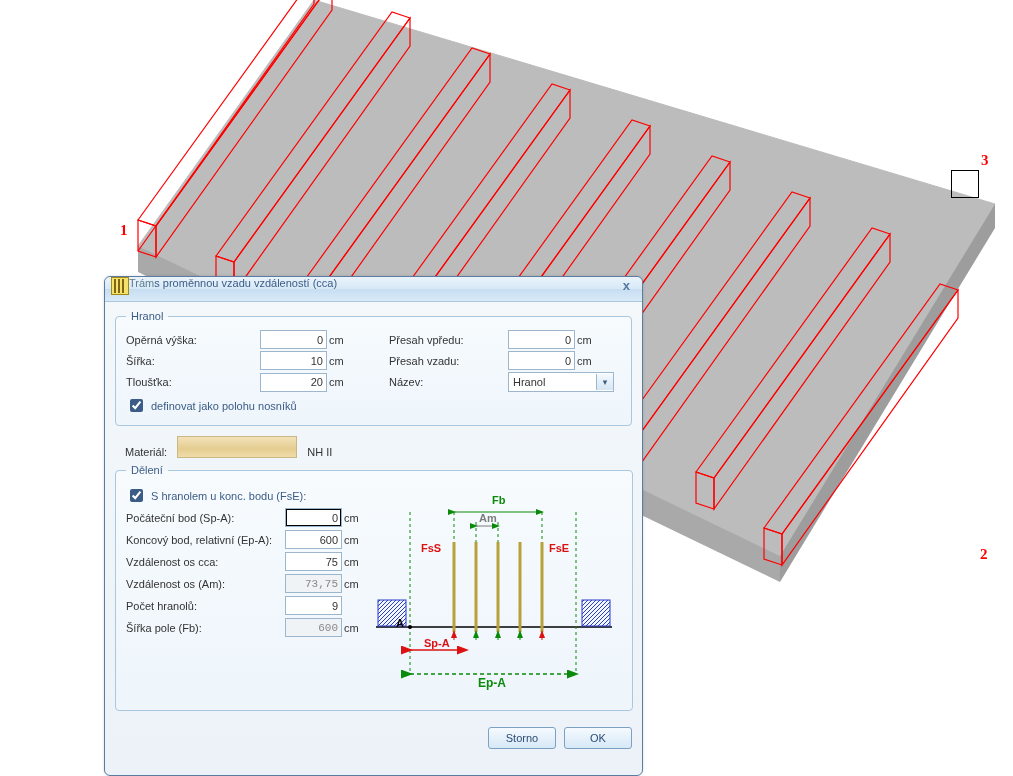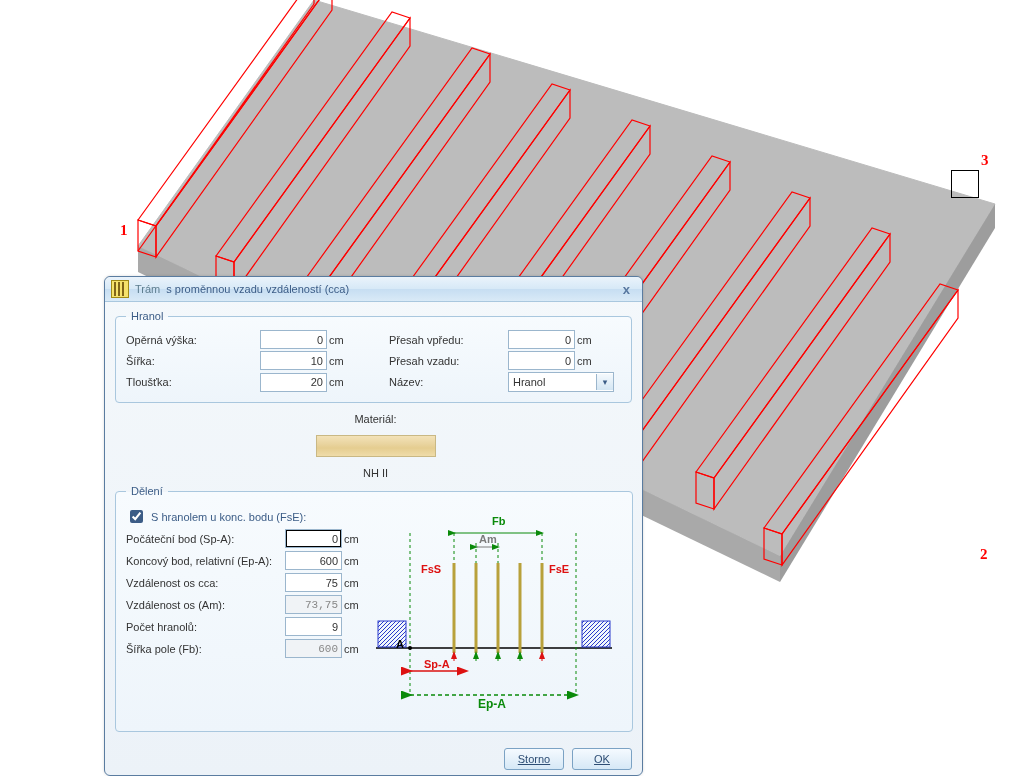--- a/index.html
+++ b/index.html
@@ -8,21 +8,21 @@
   .pick-box { position:absolute; width:26px; height:26px; border:1.5px solid #000; }
   svg.scene { position:absolute; left:0; top:0; width:1013px; height:776px; }
 
   .dialog { position:absolute; left:104px; top:276px; width:537px; height:498px;
             border:1px solid #5a7ca0; border-radius:6px;
             background:linear-gradient(#f4f8fb,#ecf2f8);
             box-shadow:0 0 3px rgba(0,0,0,0.15); }
   .titlebar { height:24px; padding:0 6px;
               background:linear-gradient(#eaf3fb,#d7e9f7 48%,#c7def2 52%,#d9eaf7);
               border-bottom:1px solid #a9c7de; border-radius:6px 6px 0 0;
-              display:flex; align-items:center; gap:6px; color:#3b5c86; }
+              display:flex; color:#3b5c86; }
   .titlebar .app-icon { width:16px; height:16px; background:#f5e26b;
                         border:1px solid #a08a14; position:relative; }
   .titlebar .app-icon::before { content:""; position:absolute; left:2px; top:1px; right:2px; bottom:1px;
                                 background:repeating-linear-gradient(90deg,#806517 0 2px,#f5e26b 2px 4px); }
   .titlebar .t1 { color:#5d7d8f; }
   .close-x { margin-left:auto; font:bold 13px/1 Arial; color:#5878a0; padding:2px 6px; cursor:pointer; }
   .body { padding:8px 10px 4px 10px; }
 
   fieldset { border:1px solid #a9c7de; border-radius:4px; margin:0 0 6px 0; padding:6px 10px 8px 10px;
              background:linear-gradient(#f7fbfe,#eef5fb); }
@@ -36,35 +36,35 @@
                           font:11px Tahoma,Arial,sans-serif; color:#333; }
   input.num.ro { background:#f0f3f6; color:#888;font-family:Liberation Mono, monospace; }
   .combo { display:inline-flex; width:104px; height:18px; border:1px solid #9bb6cd; background:#fff; align-items:center; }
   .combo span.val { flex:1; padding:0 4px; }
   .combo .btn { width:16px; height:16px; border-left:1px solid #9bb6cd;
                 display:flex; align-items:center; justify-content:center;
                 background:linear-gradient(#f4f9fd,#d4e6f3); color:#3b5c86; font-size:9px; }
   .chk-row { margin:4px 0 2px 0; display:flex; align-items:center; gap:5px; color:#3b5c86; }
   input[type=checkbox] { width:13px; height:13px; accent-color:#3b5c86; }
 
-  .mat-row { display:flex; align-items:center; gap:10px; padding:4px 6px 6px 10px; color:#333;flex-direction:column; }
+  .mat-row { display:flex; align-items:flex-end; gap:10px; padding:4px 6px 6px 10px; color:#333; }
   .mat-swatch { width:118px; height:20px;
                 background:linear-gradient(#f3e2b8,#e9d49f 40%,#e5cd90 60%,#efdca9);
                 border:1px solid #c9b884; }
 
   .deleni { display:flex; gap:8px; }
   .deleni-left { width:232px; }
   .deleni-left .lrow { display:grid; grid-template-columns:155px 55px 20px;
                        align-items:center; column-gap:4px; margin:3px 0; }
   .deleni-left input.num { width:52px; }
 
   .btn-bar { display:flex; justify-content:flex-end; gap:8px; padding:6px 10px 8px 0; }
-  button.dlg { width:60px; height:22px; border:1px solid #7ba2c4; border-radius:3px;
+  button.dlg { width:68px; height:22px; border:1px solid #7ba2c4; border-radius:3px;
                background:linear-gradient(#f5faff,#d6e8f6); color:#2d4d74;
-               font:11px Tahoma,Arial,sans-serif; cursor:pointer;text-decoration:underline; }
+               font:11px Tahoma,Arial,sans-serif; cursor:pointer; }
 
   .focus { outline:1px solid #000; outline-offset:-2px; }
 
   
   .schem { width:256px; height:220px; }
 </style>
 </head>
 <body>
 
 <div class="stage">
@@ -173,20 +173,24 @@
         <span class="unit">cm</span>
         <span></span>
         <label>Název:</label>
         <div class="combo">
           <span class="val">Hranol</span>
           <span class="btn">▾</span>
         </div>
         <span></span>
       </div>
 
+      <div class="chk-row">
+        <input type="checkbox" checked="" style="">
+        <label>definovat jako polohu nosníků</label>
+      </div>
     </fieldset>
 
     <div class="mat-row">
       <span>Materiál:</span>
       <span class="mat-swatch"></span>
       <span>NH II</span>
     </div>
 
     <fieldset>
       <legend>Dělení</legend>

